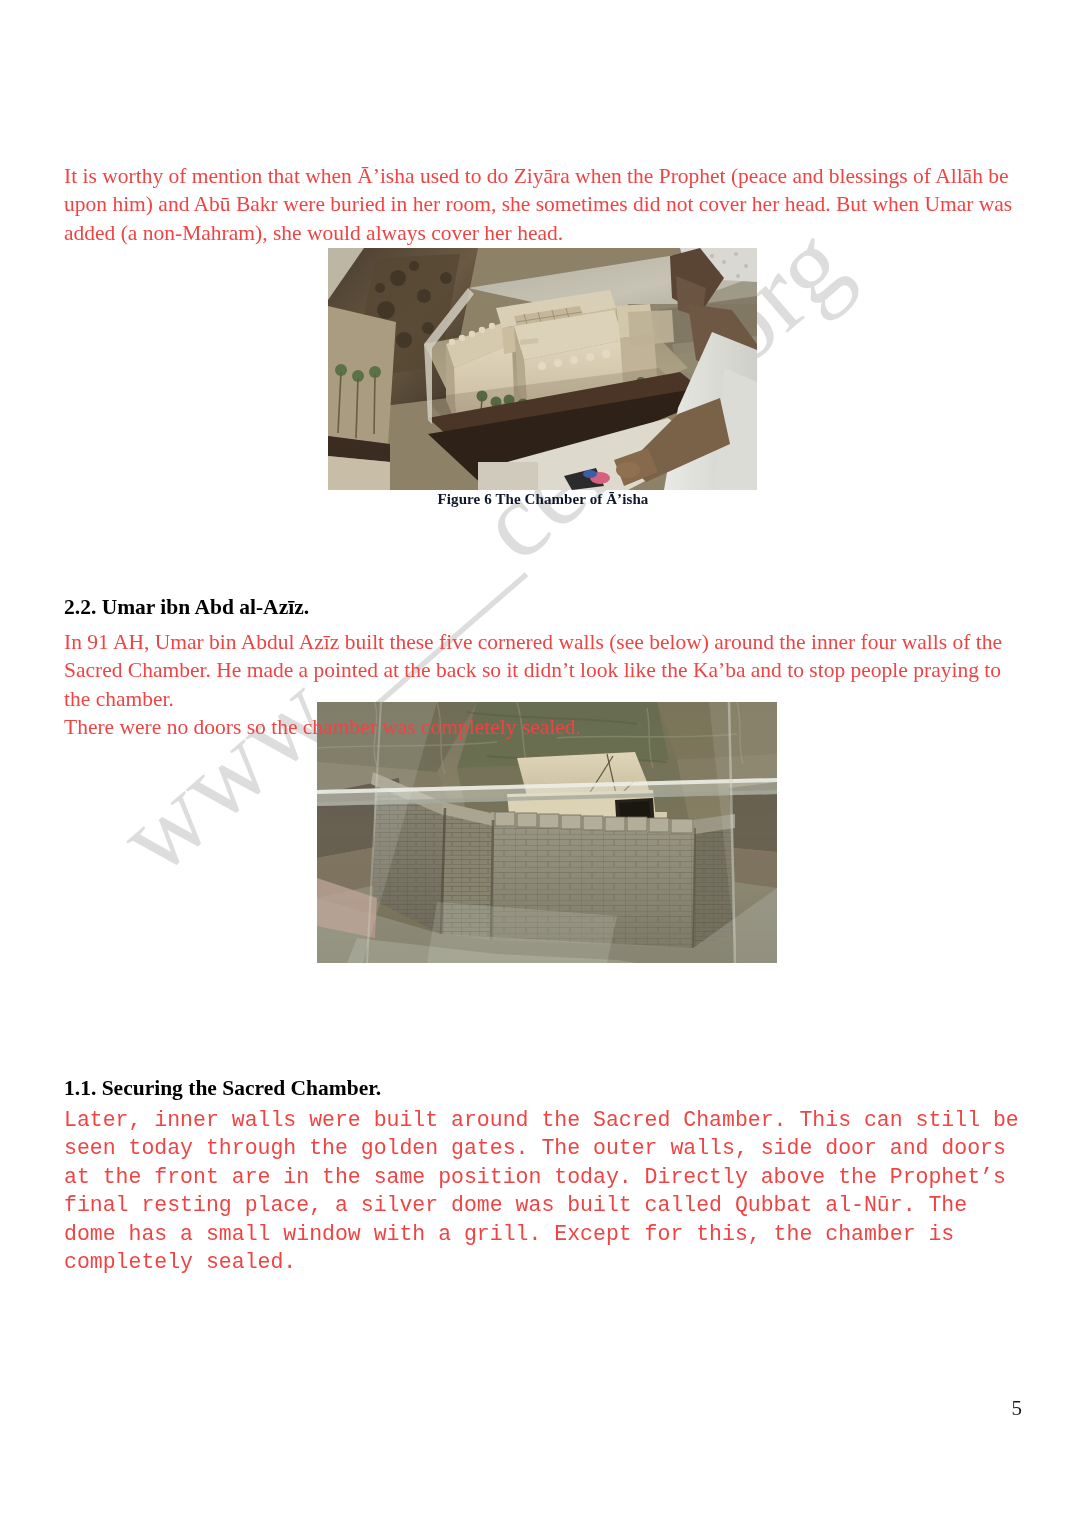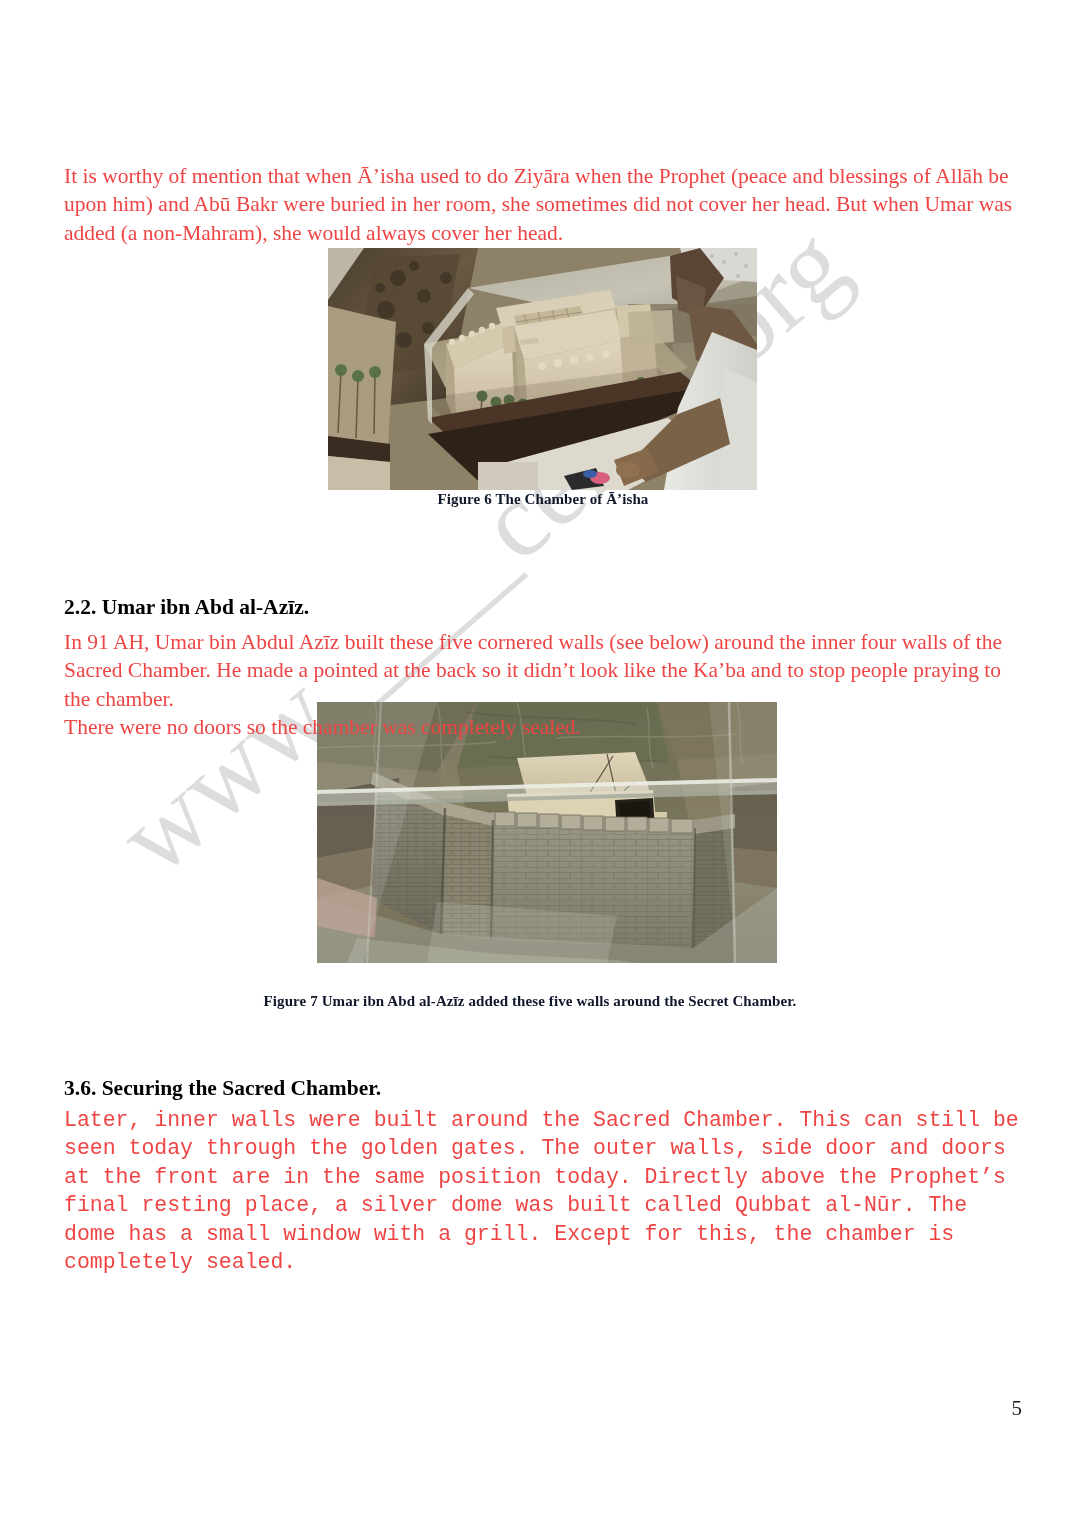--- a/index.html
+++ b/index.html
@@ -426,28 +426,27 @@
 
       <path d="M0,0 L120,0 L46,261 L0,261 Z" fill="#e6e8e0" opacity="0.14"></path>
       <path d="M392,0 L460,0 L460,261 L420,261 Z" fill="#e6e8e0" opacity="0.12"></path>
       <path d="M120,200 L300,214 L290,261 L110,261 Z" fill="#dfe2da" opacity="0.18"></path>
 
       <line x1="412" y1="0" x2="418" y2="261" stroke="#d4d8cc" stroke-width="2.5" opacity="0.5"></line>
       <line x1="64" y1="0" x2="50" y2="261" stroke="#d4d8cc" stroke-width="2" opacity="0.35"></line>
     </svg>
   </div>
 
-  <div class="caption" id="caption-fig7">Figure 7 Umar ibn Abd al-Azīz added these five walls around the Secret Chamber.</div>
 
   <div class="content">
 
     <p class="para" id="para-intro">It is worthy of mention that when Ā’isha used to do Ziyāra when the Prophet (peace and blessings of Allāh be upon him) and Abū Bakr were buried in her room, she sometimes did not cover her head. But when Umar was added (a non-Mahram), she would always cover her head.</p>
 
     <h2 class="heading" id="heading-22">2.2. Umar ibn Abd al-Azīz.</h2>
     <p class="para" id="para-22">In 91 AH, Umar bin Abdul Azīz built these five cornered walls (see below) around the inner four walls of the Sacred Chamber. He made a pointed at the back so it didn’t look like the Ka’ba and to stop people praying to the chamber.<br>There were no doors so the chamber was completely sealed.</p>
 
-    <h2 class="heading" id="heading-23">3.6. Securing the Sacred Chamber.</h2>
+    <h2 class="heading" id="heading-23">1.1. Securing the Sacred Chamber.</h2>
     <p class="para" id="para-23">Later, inner walls were built around the Sacred Chamber. This can still be seen today through the golden gates. The outer walls, side door and doors at the front are in the same position today. Directly above the Prophet’s final resting place, a silver dome was built called Qubbat al-Nūr. The dome has a small window with a grill. Except for this, the chamber is completely sealed.</p>
 
     <div class="page-number">5</div>
   </div>
 
 </div>
 
 </body></html>

